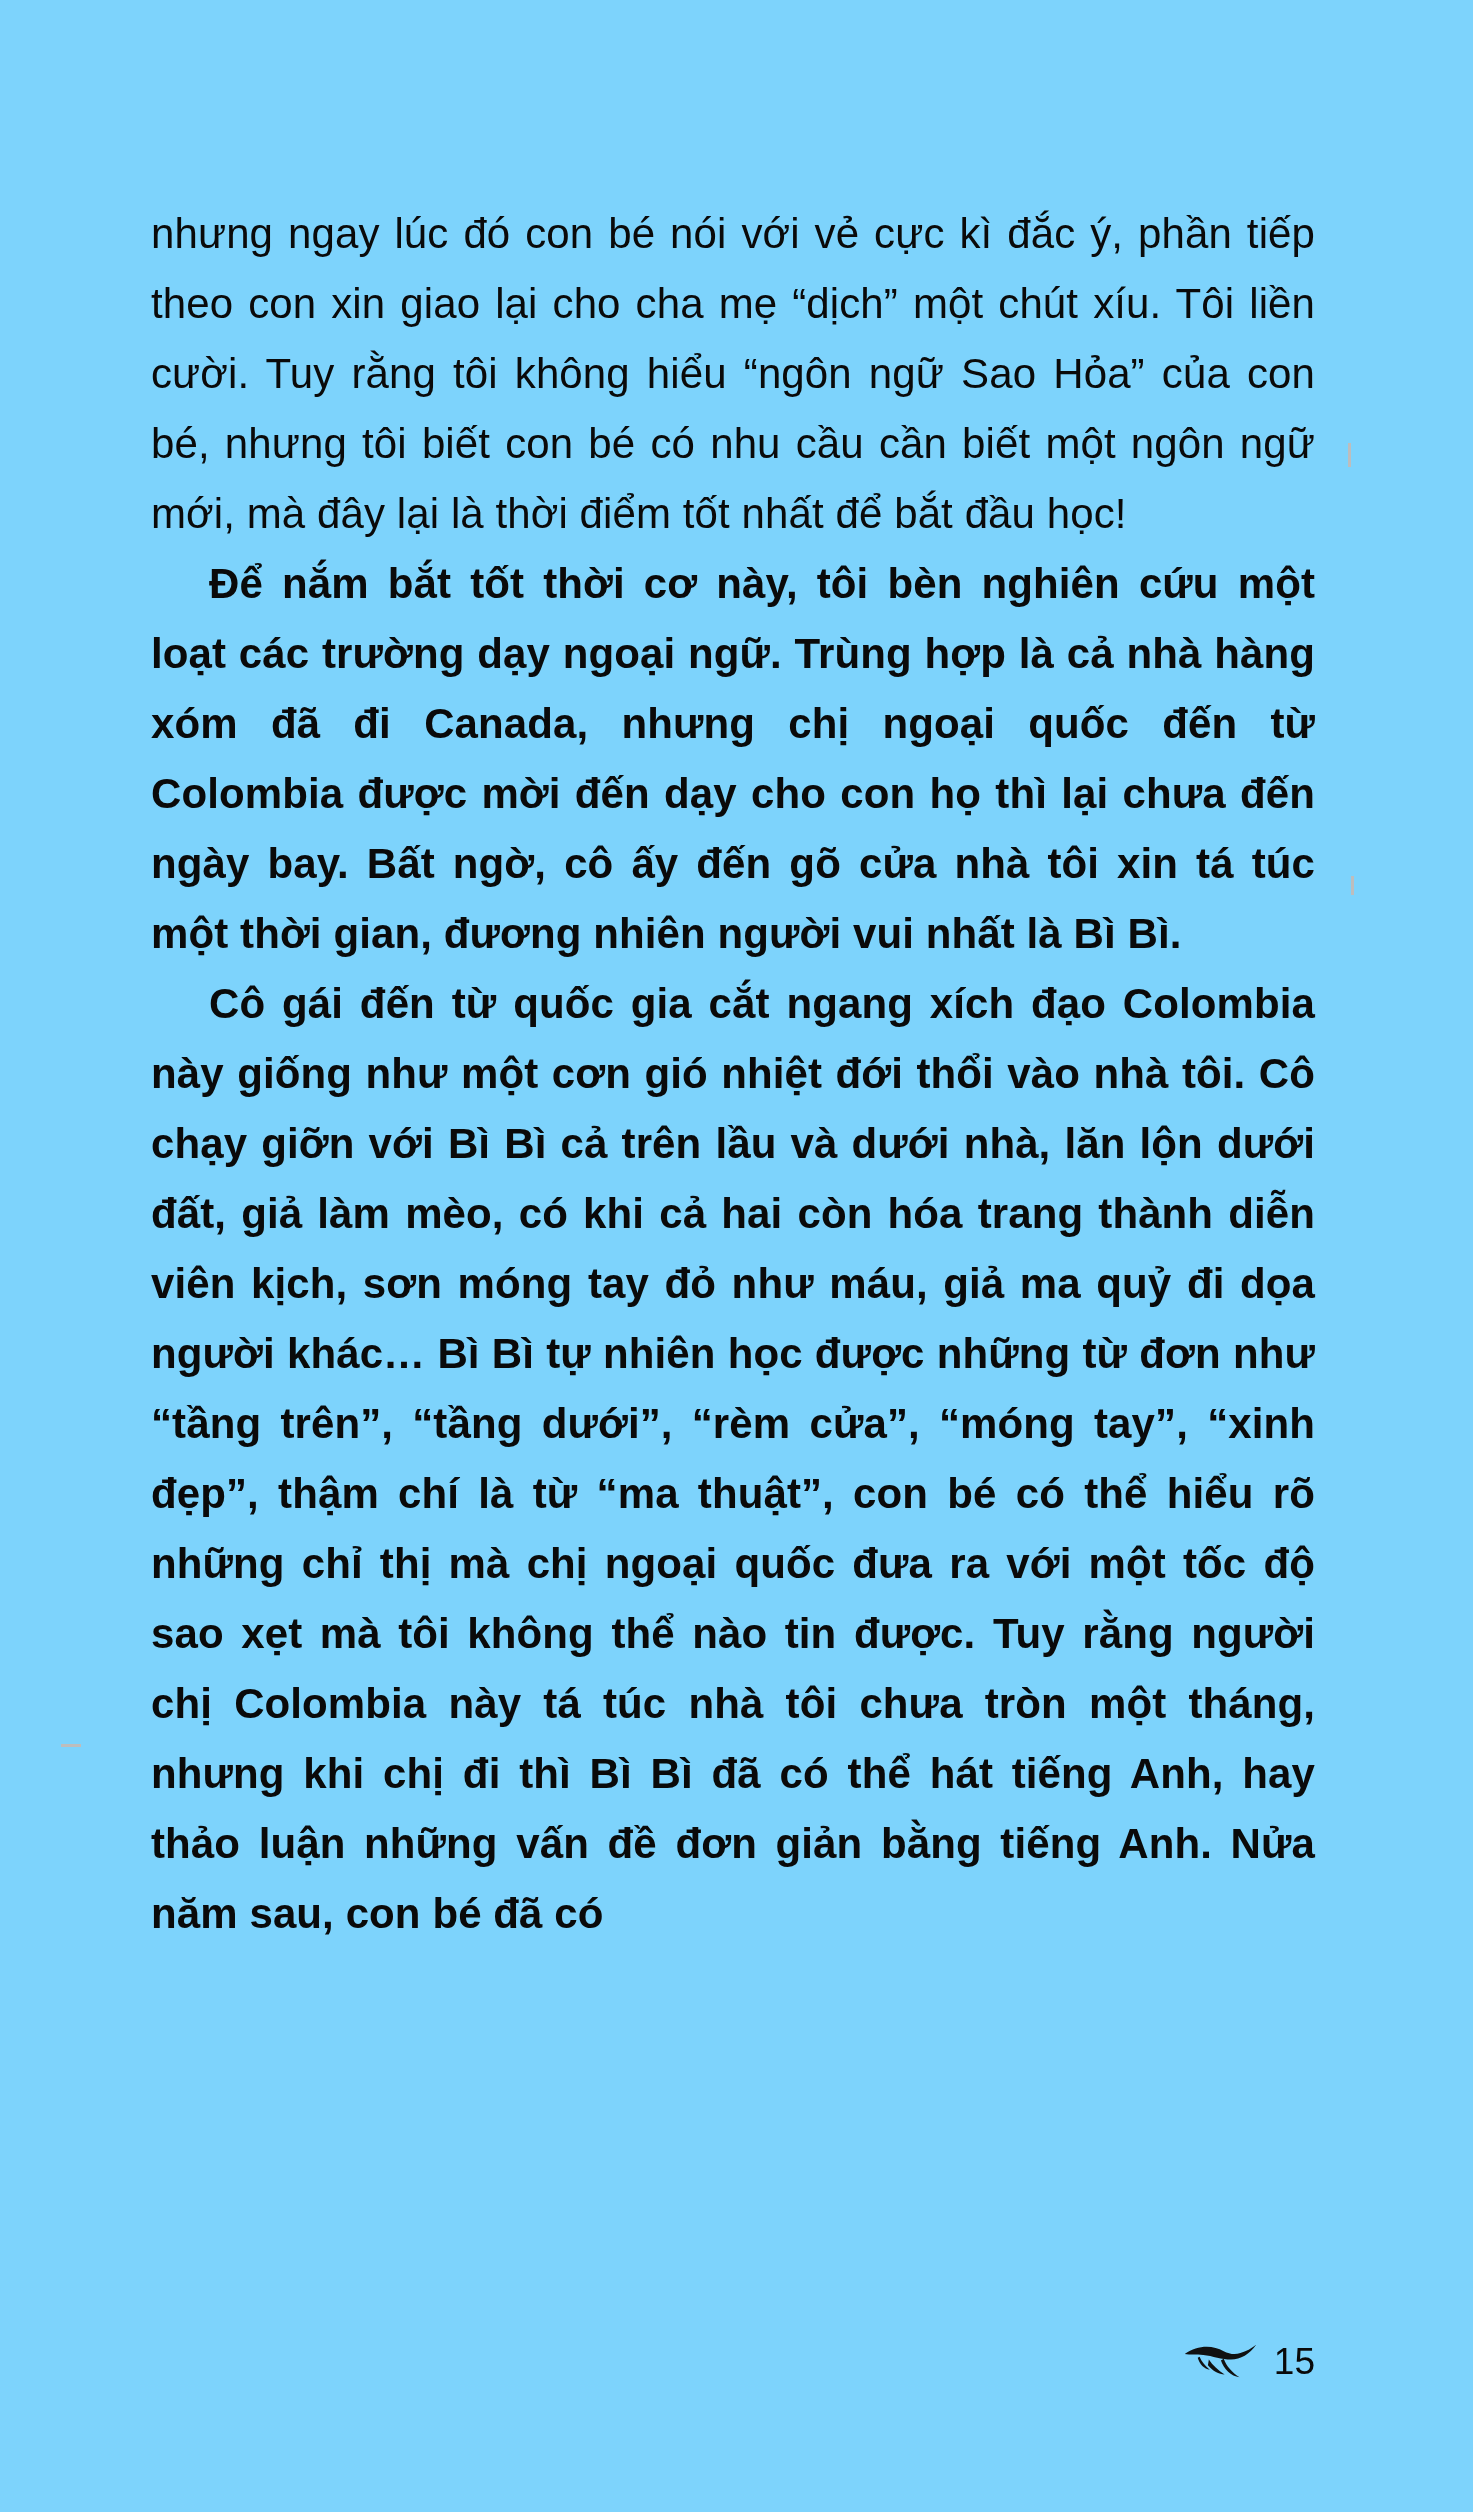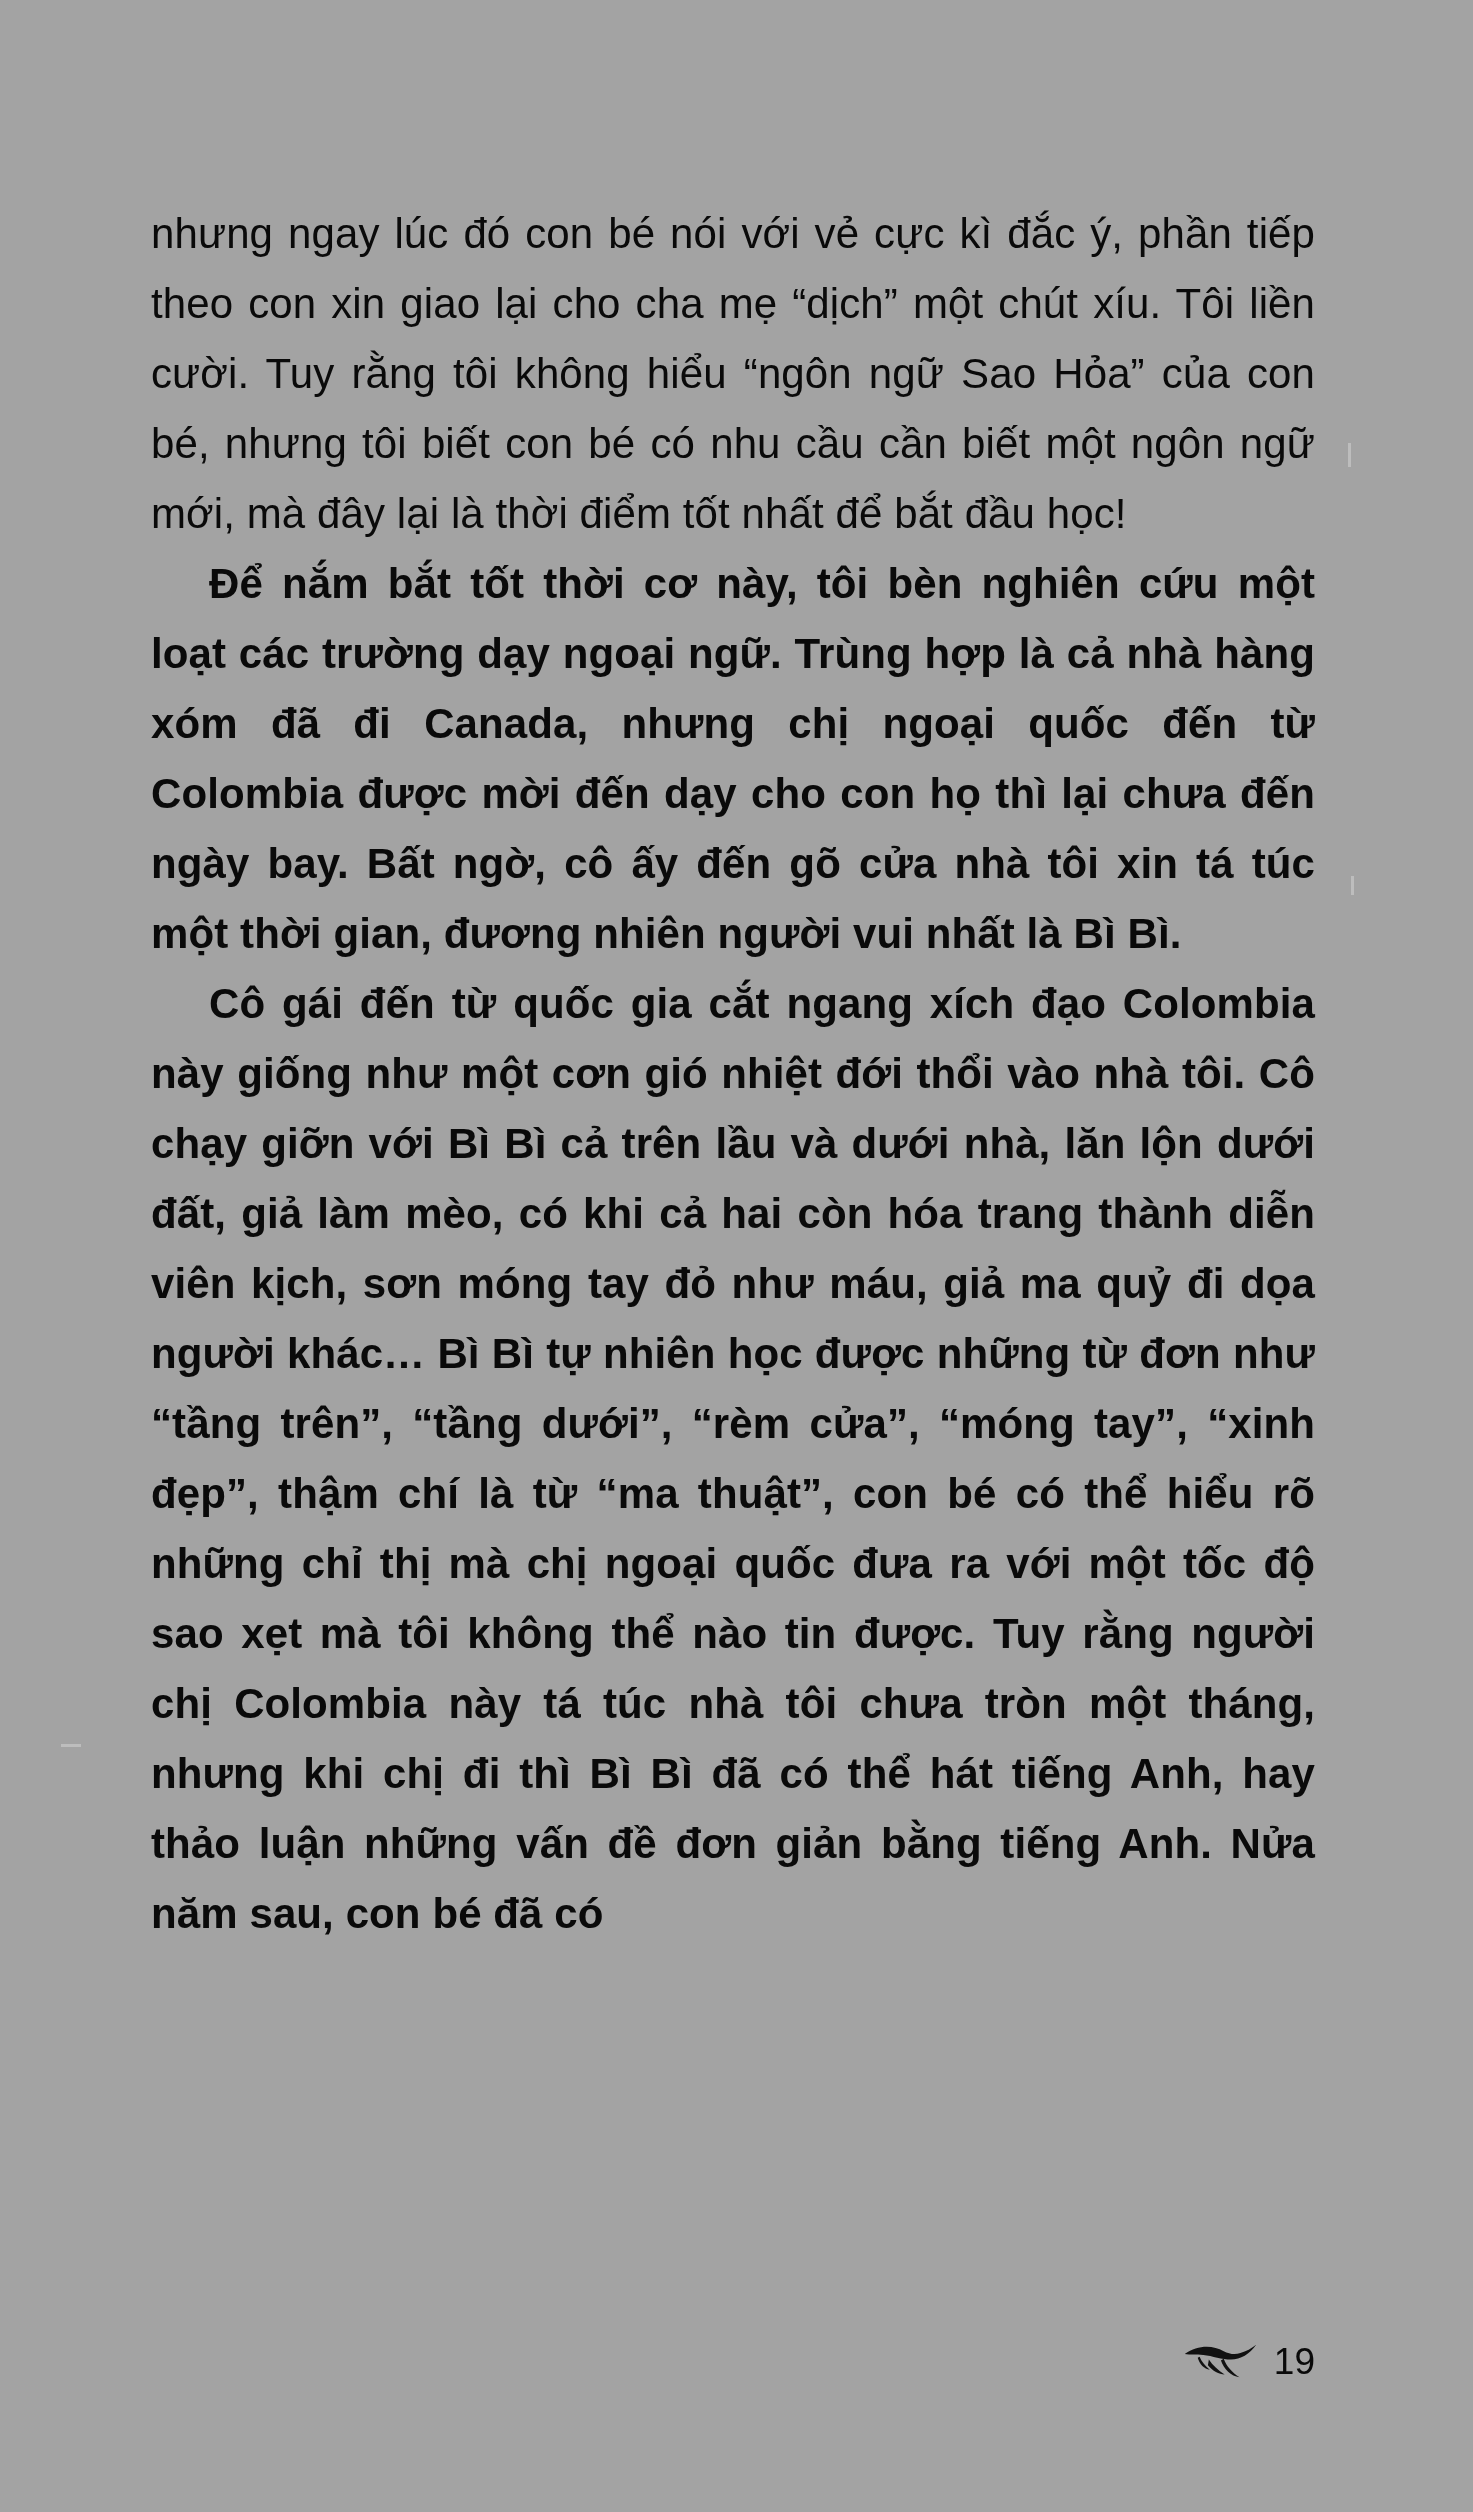--- a/index.html
+++ b/index.html
@@ -10,21 +10,21 @@
     width: 1473px;
     height: 2512px;
     background: #ffffff;
     font-family: "Liberation Sans", sans-serif;
     overflow: hidden;
   }
   .page {
     position: relative;
     width: 1473px;
     height: 2512px;
-    background: #a3a3a3;
+    background: #7dd3fc;
     box-sizing: border-box;
   }
   .text-column {
     position: absolute;
     left: 151px;
     top: 199px;
     width: 1164px;
   }
   .para {
     margin: 0;
@@ -109,18 +109,18 @@
   </div>
 
   <div class="footer">
     <div class="footer-inner">
       <svg class="ornament" viewBox="0 0 84 46" aria-hidden="true">
         <path d="M4 16 C18 6, 34 6, 46 13 C52 16, 58 17, 64 15 C70 13, 76 10, 81 6 C74 16, 64 22, 54 22 C44 22, 34 18, 24 17 C16 16, 10 17, 4 16 Z" fill="#111111"></path>
         <path d="M30 22 C34 28, 40 34, 47 38 C41 38, 34 34, 29 28 Z" fill="#111111"></path>
         <path d="M46 21 C49 29, 55 36, 63 41 C54 40, 46 32, 43 23 Z" fill="#111111"></path>
         <path d="M20 19 C22 24, 26 29, 31 33 C25 32, 20 27, 18 20 Z" fill="#111111"></path>
       </svg>
-      <span class="page-number">19</span>
+      <span class="page-number">15</span>
     </div>
   </div>
 
 </div>
 
 
 </body></html>

